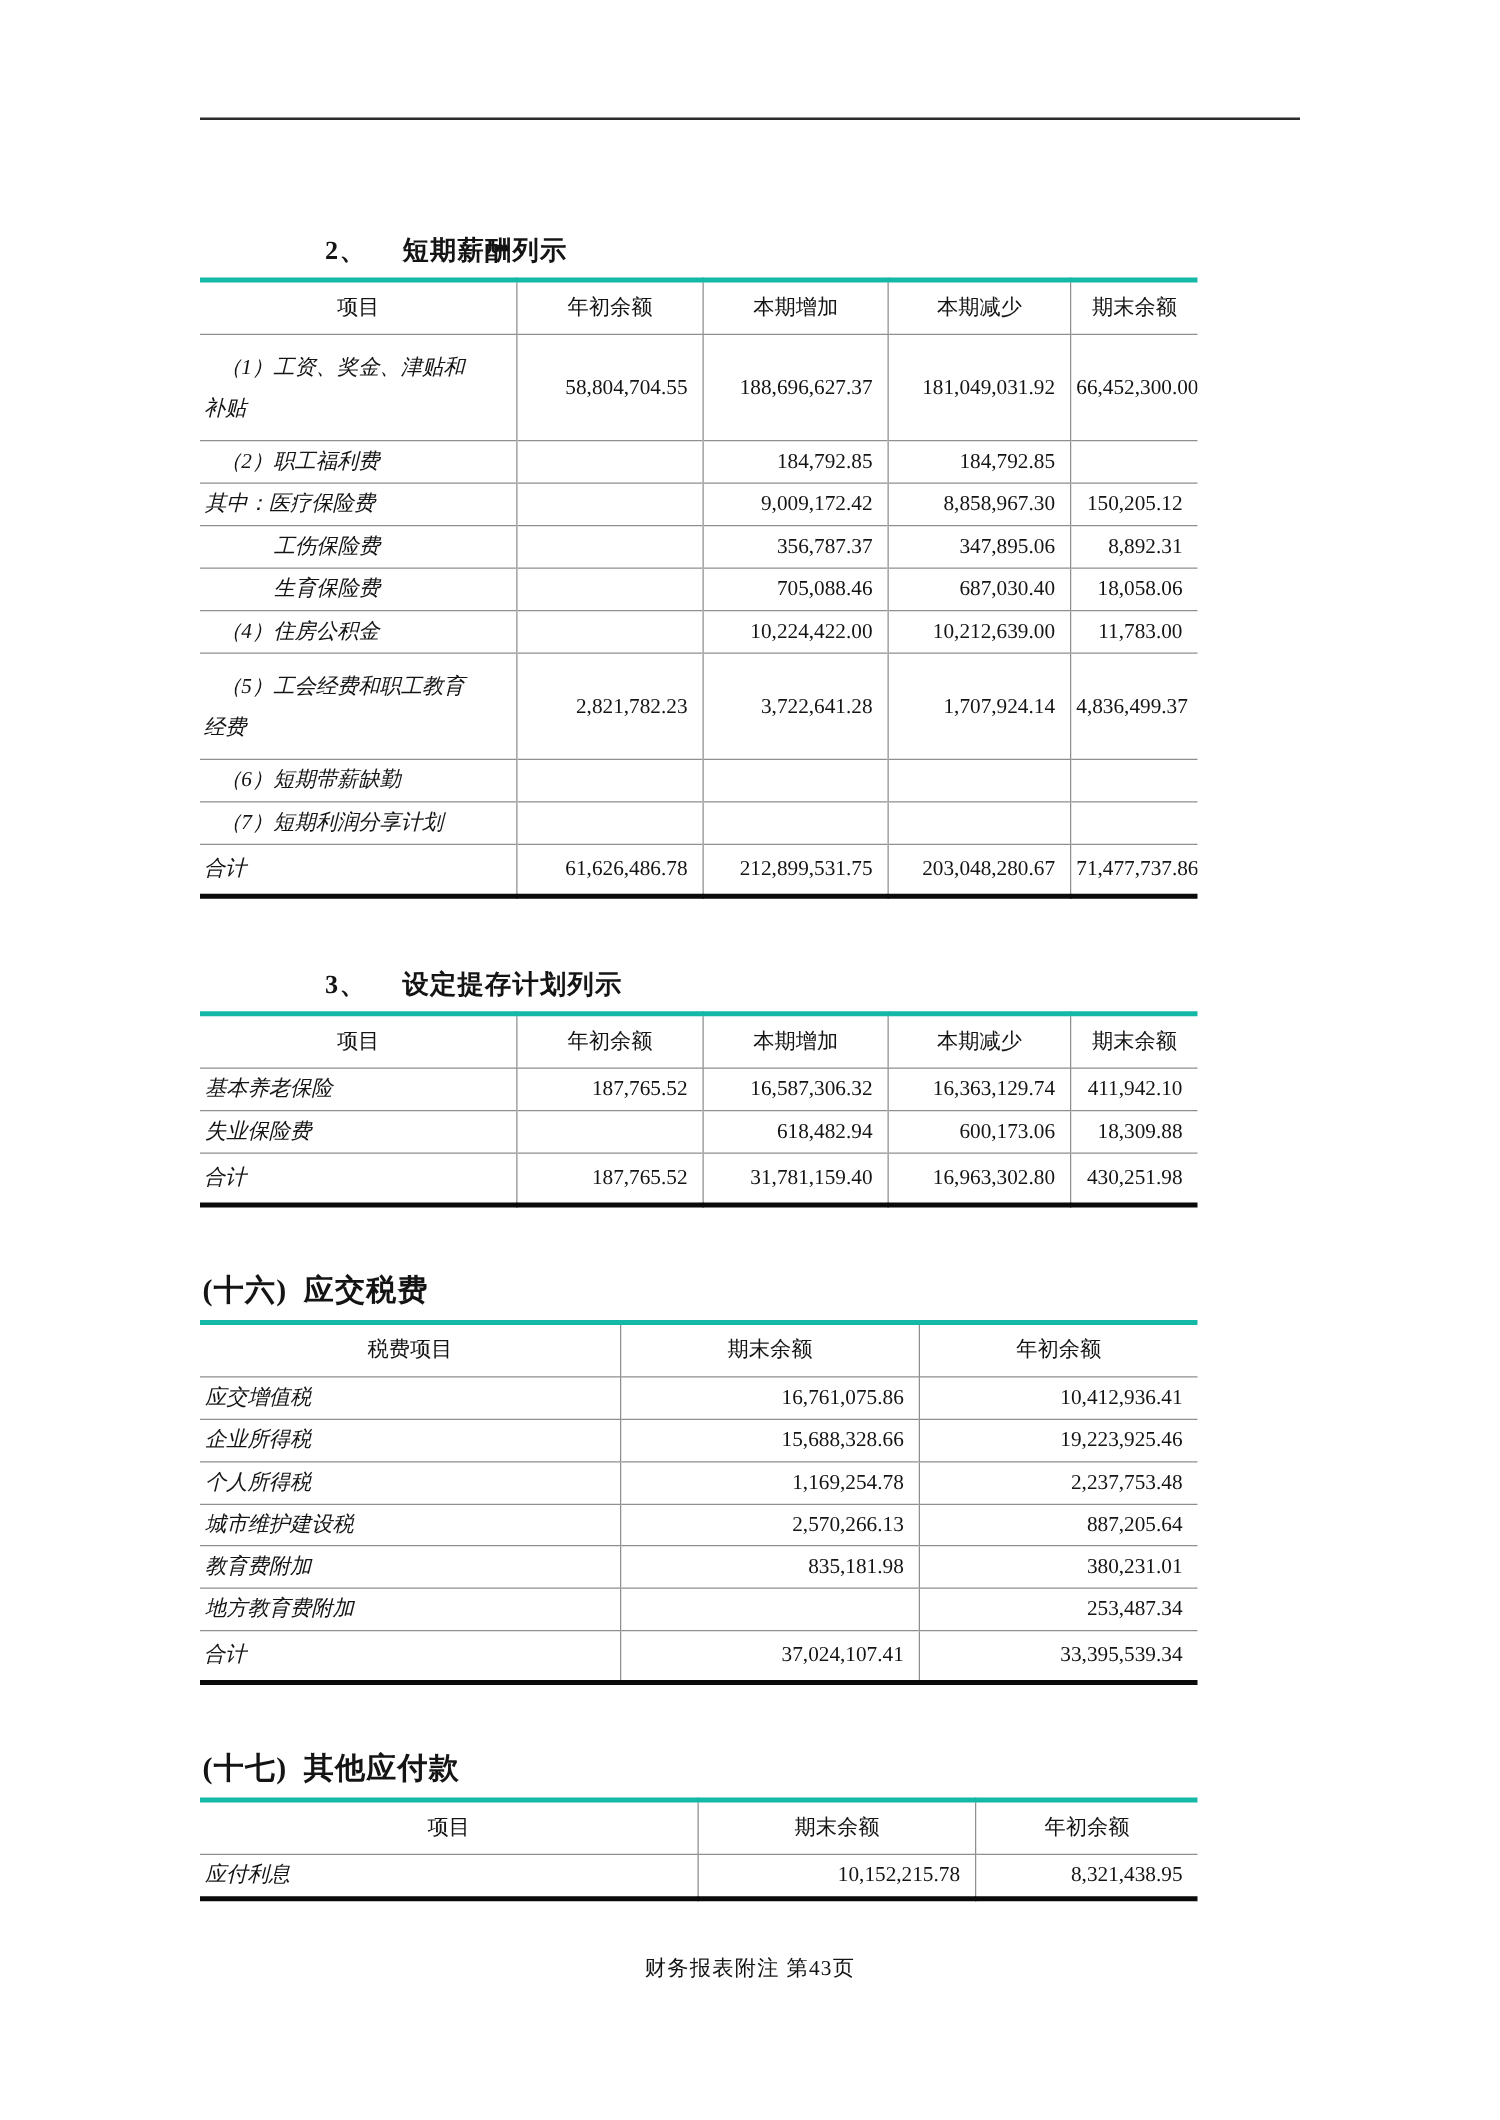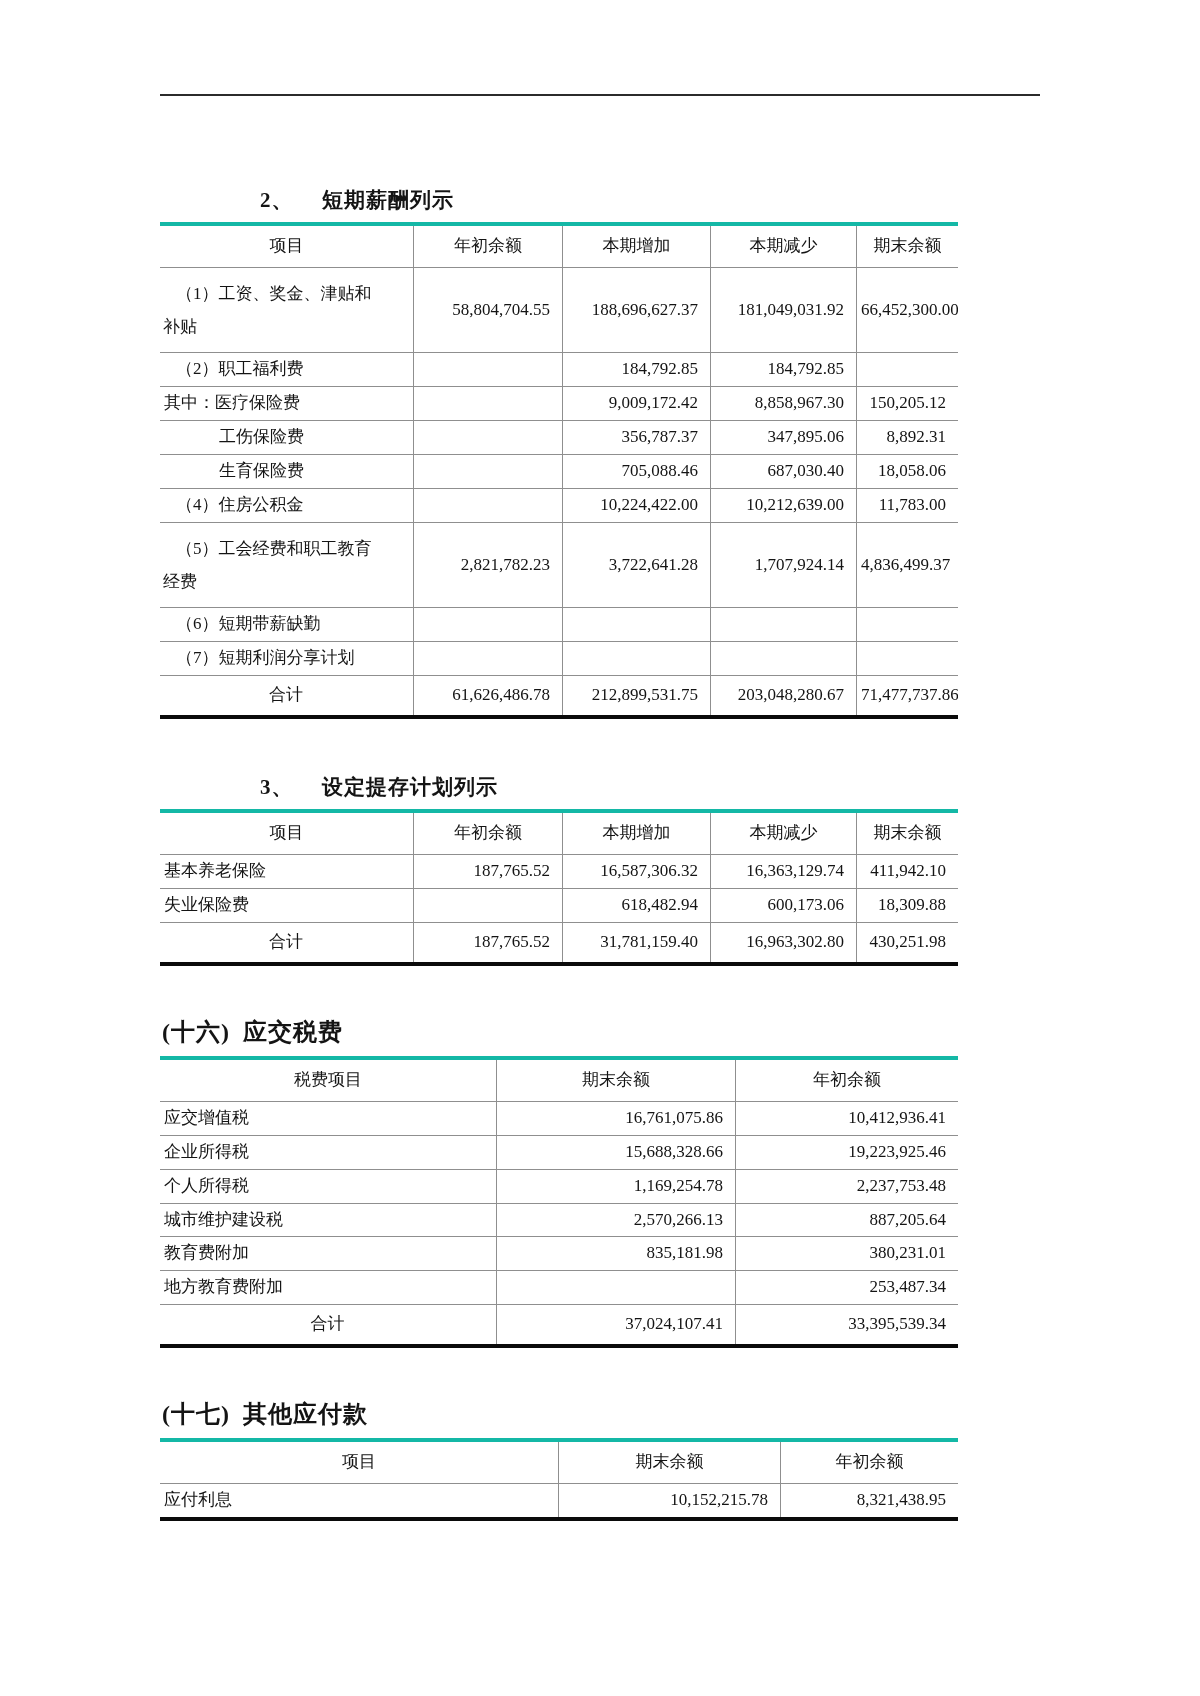--- a/index.html
+++ b/index.html
@@ -26,25 +26,25 @@
     border-top:4px solid #14b8a6;border-bottom:4px solid #0a0a0a;
     font-size:17px;line-height:1.35;
   }
   .tbl th{font-weight:400;text-align:center;padding:9px 4px;}
   .tbl th,.tbl td{border-right:1px solid #8f8f8f;overflow:hidden;}
   .tbl th:last-child,.tbl td:last-child{border-right:none;}
   .tbl th{border-bottom:1px solid #8f8f8f;}
   .tbl tbody td{border-top:1px solid #8f8f8f;}
   .tbl td{padding:5px 4px;}
   .tbl td.val{text-align:right;padding-right:12px;font-variant-numeric:tabular-nums;}
-  .tbl td.lab{text-align:left;padding-left:3px;white-space:pre-line;}
+  .tbl td.lab{text-align:left;padding-left:3px;white-space:pre-line;font-style:italic;}
   .tbl td.lab.item{text-indent:13px;}
   .tbl td.lab.flush{text-indent:1px;}
   .tbl td.lab.sub2{text-indent:56px;}
-  .tbl td.lab.total{text-align:center;text-indent:0;padding-top:8px;padding-bottom:8px;}
+  .tbl td.lab.total{text-indent:0;padding-top:8px;padding-bottom:8px;}
   .tbl tr.row-tall td{padding-top:9px;padding-bottom:9px;}
   .tbl tr.row-tall td.lab{line-height:1.95;}
 
   
   .tbl-a th:nth-child(1){width:245px;}
   .tbl-a th:nth-child(2){width:140px;}
   .tbl-a th:nth-child(3){width:139px;}
   .tbl-a th:nth-child(4){width:137px;}
   .tbl-c th:nth-child(1){width:328px;}
   .tbl-c th:nth-child(2){width:230px;}
@@ -254,14 +254,15 @@
       </thead>
       <tbody>
         <tr>
           <td class="lab flush">应付利息</td>
           <td class="val">10,152,215.78</td>
           <td class="val">8,321,438.95</td>
         </tr>
       </tbody>
     </table>
 
+  <div class="footer">财务报表附注 第43页</div>
 
 </div>
 
 </body></html>

